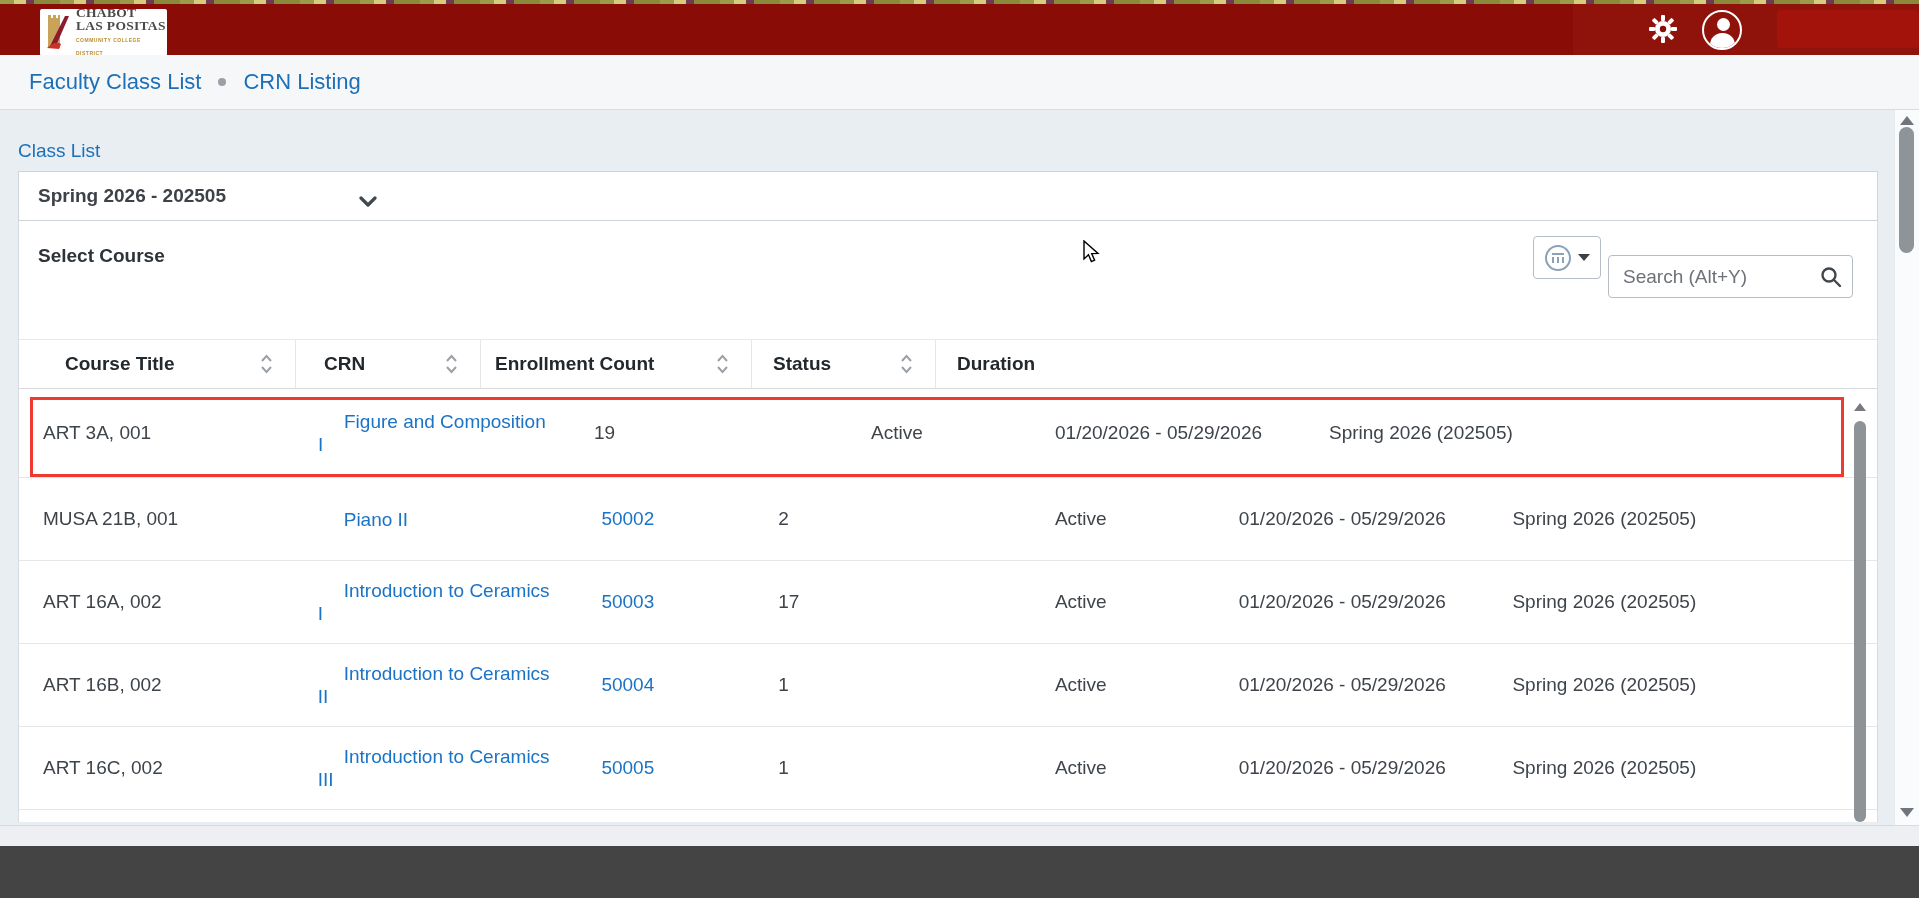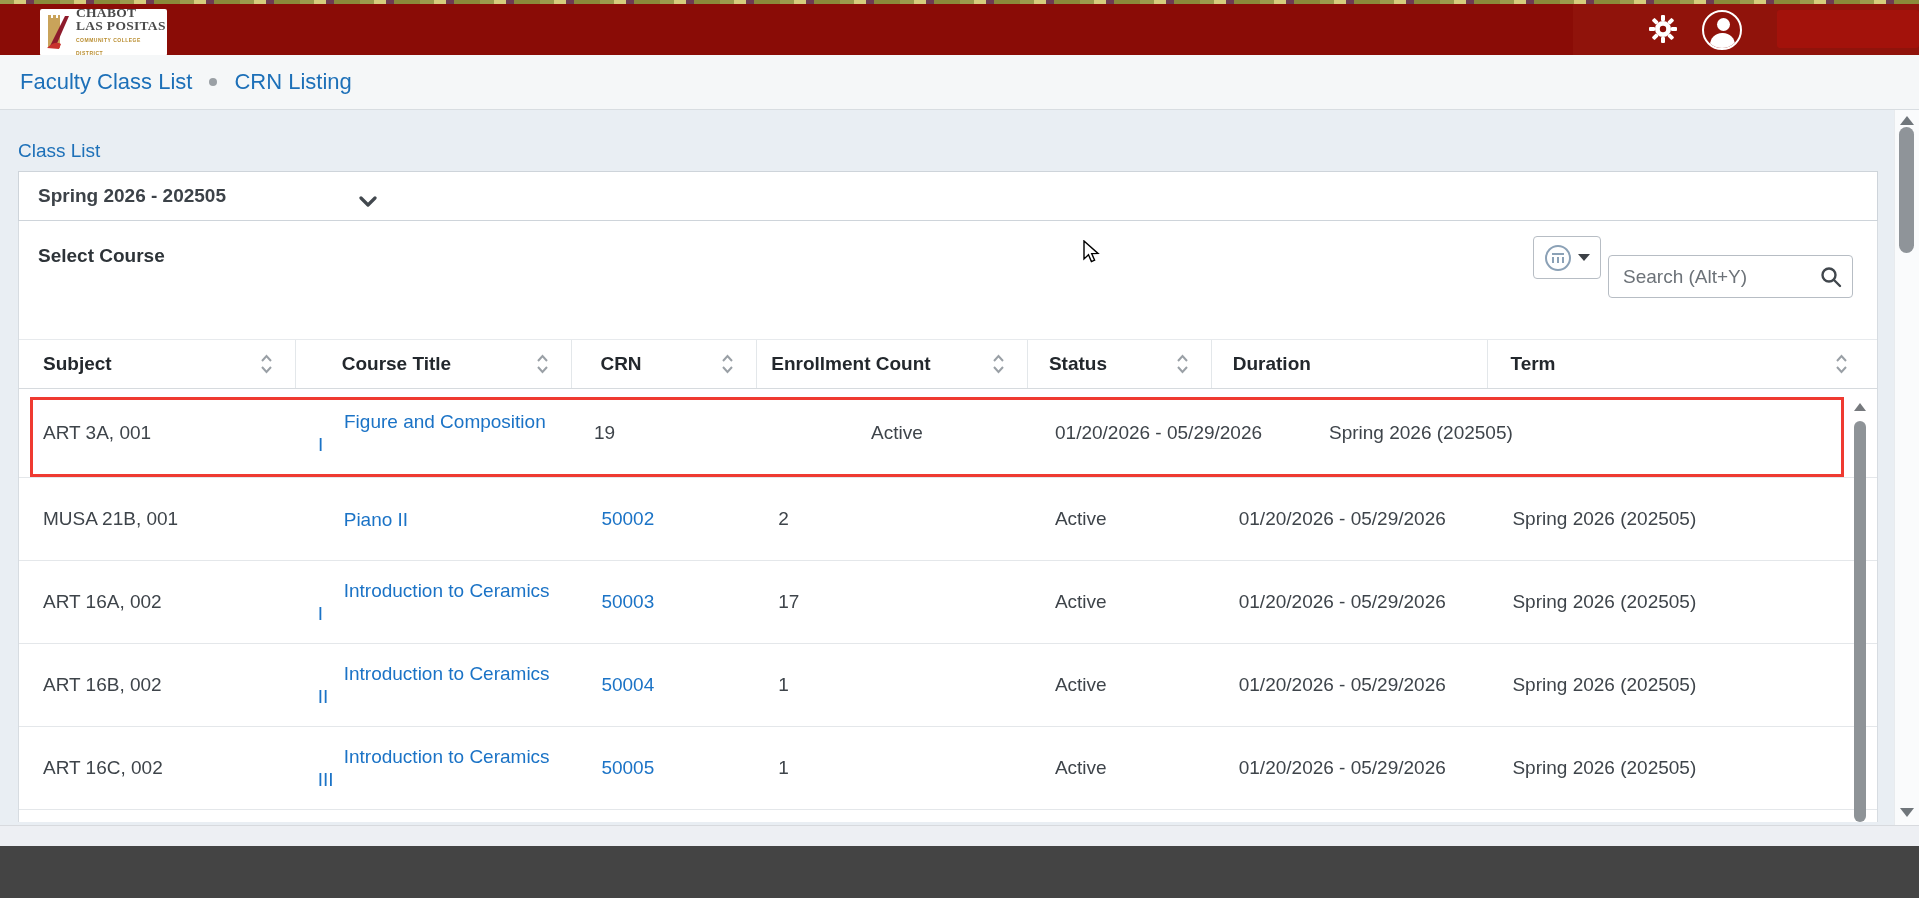--- a/index.html
+++ b/index.html
@@ -18,21 +18,21 @@
   .logo-box{position:absolute;left:40px;top:5px;width:127px;height:47px;background:#fff;border-radius:2px;display:flex;align-items:center;padding-left:5px;}
   .logo-gfx{width:27px;height:38px;position:relative;flex:none;}
   .logo-text{margin-left:4px;line-height:13px;}
   .logo-l1,.logo-l2{font-family:"Liberation Serif",serif;font-size:13.5px;color:#4a4a4a;letter-spacing:.3px;font-weight:600;}
   .logo-tag{font-size:5px;color:#b98d2f;letter-spacing:.5px;margin-top:2px;font-weight:bold;}
   .gear{position:absolute;left:1648px;top:10px;width:30px;height:30px;cursor:pointer;}
   .avatar{position:absolute;left:1702px;top:6px;width:40px;height:40px;border:2px solid #fff;border-radius:50%;overflow:hidden;cursor:pointer;}
   .avatar::before{content:"";position:absolute;left:13px;top:6px;width:13px;height:13px;background:#fff;border-radius:50%;}
   .avatar::after{content:"";position:absolute;left:6px;top:21px;width:25px;height:16px;background:#fff;border-radius:12px 12px 0 0;}
   
-  .crumbbar{position:absolute;top:55px;left:0;width:100%;height:55px;background:#f5f7f8;border-bottom:1px solid #d8dde1;display:flex;align-items:center;padding-left:20px;}
+  .crumbbar{position:absolute;top:55px;left:0;width:100%;height:55px;background:#f5f7f8;border-bottom:1px solid #d8dde1;display:flex;align-items:center;padding-left:29px;}
   .crumb{font-size:22px;color:#1d70b8;cursor:pointer;text-decoration:none;}
   .crumb-dot{width:8px;height:8px;border-radius:50%;background:#9aa0a5;margin:0 17px;}
   
   .classlist-link{position:absolute;left:18px;top:140px;font-size:19px;color:#1d70b8;cursor:pointer;text-decoration:none;}
   .term-panel{position:absolute;left:18px;top:171px;width:1860px;height:50px;background:#fff;border:1px solid #ced4da;display:flex;align-items:center;cursor:pointer;}
   .term-value{margin-left:19px;font-size:19px;font-weight:bold;color:#3c4248;}
   .term-chevron{position:absolute;left:340px;top:21px;}
   .main-panel{position:absolute;left:18px;top:221px;width:1860px;height:601px;background:#fff;border-left:1px solid #d7dce1;border-right:1px solid #d7dce1;}
   .select-course{position:absolute;left:19px;top:24px;font-size:19px;font-weight:bold;color:#2d3338;}
   
@@ -158,27 +158,20 @@
       <input class="search-input" type="text" placeholder="Search (Alt+Y)" style="">
       <span class="search-icon">
         <svg width="24" height="24" viewBox="0 0 24 24">
             <circle cx="10" cy="10" r="6.5" fill="none" stroke="#41474d" stroke-width="2.4"></circle>
             <line x1="15" y1="15" x2="21" y2="21" stroke="#41474d" stroke-width="2.4" stroke-linecap="round"></line>
           </svg>
       </span>
     </div>
 
     <div class="t-head">
-      <div class="hc c-sub hp-sub">
-        <span>Subject</span>
-        <svg class="sort-ic" width="13" height="22" viewBox="0 0 13 22">
-            <path d="M2 8 L6.5 3 L11 8" fill="none" stroke="#9aa0a6" stroke-width="2"></path>
-            <path d="M2 14 L6.5 19 L11 14" fill="none" stroke="#9aa0a6" stroke-width="2"></path>
-          </svg>
-      </div>
       <div class="hc c-title hp-title">
         <span>Course Title</span>
         <svg class="sort-ic" width="13" height="22" viewBox="0 0 13 22">
             <path d="M2 8 L6.5 3 L11 8" fill="none" stroke="#9aa0a6" stroke-width="2"></path>
             <path d="M2 14 L6.5 19 L11 14" fill="none" stroke="#9aa0a6" stroke-width="2"></path>
           </svg>
       </div>
       <div class="hc c-crn hp-crn">
         <span>CRN</span>
         <svg class="sort-ic" width="13" height="22" viewBox="0 0 13 22">
@@ -196,27 +189,20 @@
       <div class="hc c-sta hp-sta">
         <span>Status</span>
         <svg class="sort-ic" width="13" height="22" viewBox="0 0 13 22">
             <path d="M2 8 L6.5 3 L11 8" fill="none" stroke="#9aa0a6" stroke-width="2"></path>
             <path d="M2 14 L6.5 19 L11 14" fill="none" stroke="#9aa0a6" stroke-width="2"></path>
           </svg>
       </div>
       <div class="hc c-dur hp-dur">
         <span>Duration</span>
       </div>
-      <div class="hc c-term hp-term">
-        <span>Term</span>
-        <svg class="sort-ic" width="13" height="22" viewBox="0 0 13 22">
-            <path d="M2 8 L6.5 3 L11 8" fill="none" stroke="#9aa0a6" stroke-width="2"></path>
-            <path d="M2 14 L6.5 19 L11 14" fill="none" stroke="#9aa0a6" stroke-width="2"></path>
-          </svg>
-      </div>
     </div>
 
     <div class="t-body">
 
       <div class="t-row first highlighted">
         <div class="cell c-sub cp-sub">ART 3A, 001</div>
         <div class="cell c-title cp-title">
           <a class="tbl-link title-link">
             <span class="tl1">Figure and Composition</span>
             <span class="tl2">I</span>

